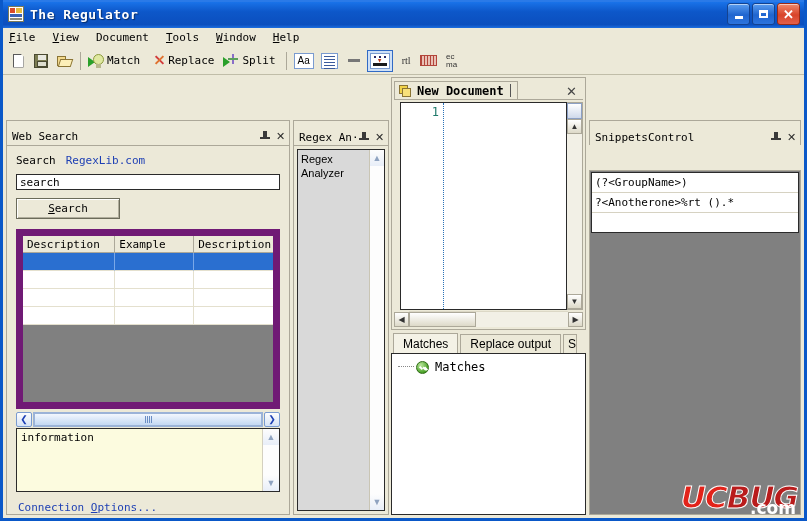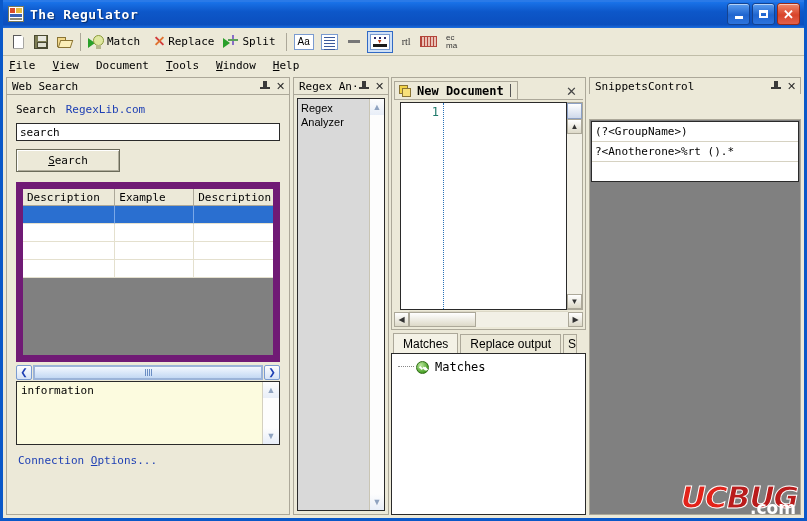--- a/index.html
+++ b/index.html
@@ -175,27 +175,28 @@
 
   
   .panel {
     background: #ece9d8;
     display: flex; flex-direction: column;
     box-sizing: border-box;
   }
   .panel-title {
     height: 16px;
     display: flex; align-items: center;
-    padding: 0 3px 0 5px;
+    padding: 8px 3px 0 5px;
     background: #ece9d8;
     border: 1px solid #aca899;
     border-bottom: none;
     font-family: "DejaVu Sans Mono", monospace;
     font-size: 11px; color: #000;
     white-space: nowrap;
+    margin-top: 43px;
   }
   .panel-title .ttl { flex: 1 1 auto; overflow: hidden; }
   .pin-icon {
     width: 10px; height: 11px; margin-right: 5px; position: relative; flex:0 0 auto;
   }
   .pin-icon::before{content:"";position:absolute;left:3px;top:0;width:4px;height:7px;background:#3a3a3a;}
   .pin-icon::after{content:"";position:absolute;left:0;top:6px;width:10px;height:2px;background:#3a3a3a;}
   .close-x {
     width: 11px; height: 11px; flex:0 0 auto;
     font-family:"Liberation Sans",sans-serif; font-size:11px; line-height:10px;
@@ -541,20 +542,29 @@
         </span>
       <span class="win-btn max">
           <span class="glyph-max"></span>
         </span>
       <span class="win-btn close">
           <span class="glyph-close">✕</span>
         </span>
     </span>
   </div>
 
+  <div id="menu-bar">
+    <span class="menu-item"><u>F</u>ile</span>
+    <span class="menu-item"><u>V</u>iew</span>
+    <span class="menu-item">Document</span>
+    <span class="menu-item"><u>T</u>ools</span>
+    <span class="menu-item"><u>W</u>indow</span>
+    <span class="menu-item"><u>H</u>elp</span>
+  </div>
+
   <div id="toolbar">
     <span class="tb-btn">
       <span class="ic-newdoc"></span>
     </span>
     <span class="tb-btn">
       <span class="ic-save"></span>
     </span>
     <span class="tb-btn">
       <span class="ic-open"></span>
     </span>
@@ -613,29 +623,20 @@
     </span>
     <span class="tb-btn">
       <span class="ic-rtl">rtl</span>
     </span>
     <span class="tb-btn">
       <span class="ic-chip"></span>
     </span>
     <span class="tb-btn">
       <span class="ic-ecma">ec<br>ma</span>
     </span>
-  </div>
-
-  <div id="menu-bar">
-    <span class="menu-item"><u>F</u>ile</span>
-    <span class="menu-item"><u>V</u>iew</span>
-    <span class="menu-item">Document</span>
-    <span class="menu-item"><u>T</u>ools</span>
-    <span class="menu-item"><u>W</u>indow</span>
-    <span class="menu-item"><u>H</u>elp</span>
   </div>
 
   <div id="client">
 
     <div class="panel" id="websearch-panel">
       <div class="panel-title">
         <span class="ttl">Web Search</span>
         <span class="pin-icon"></span>
         <span class="close-x">✕</span>
       </div>

